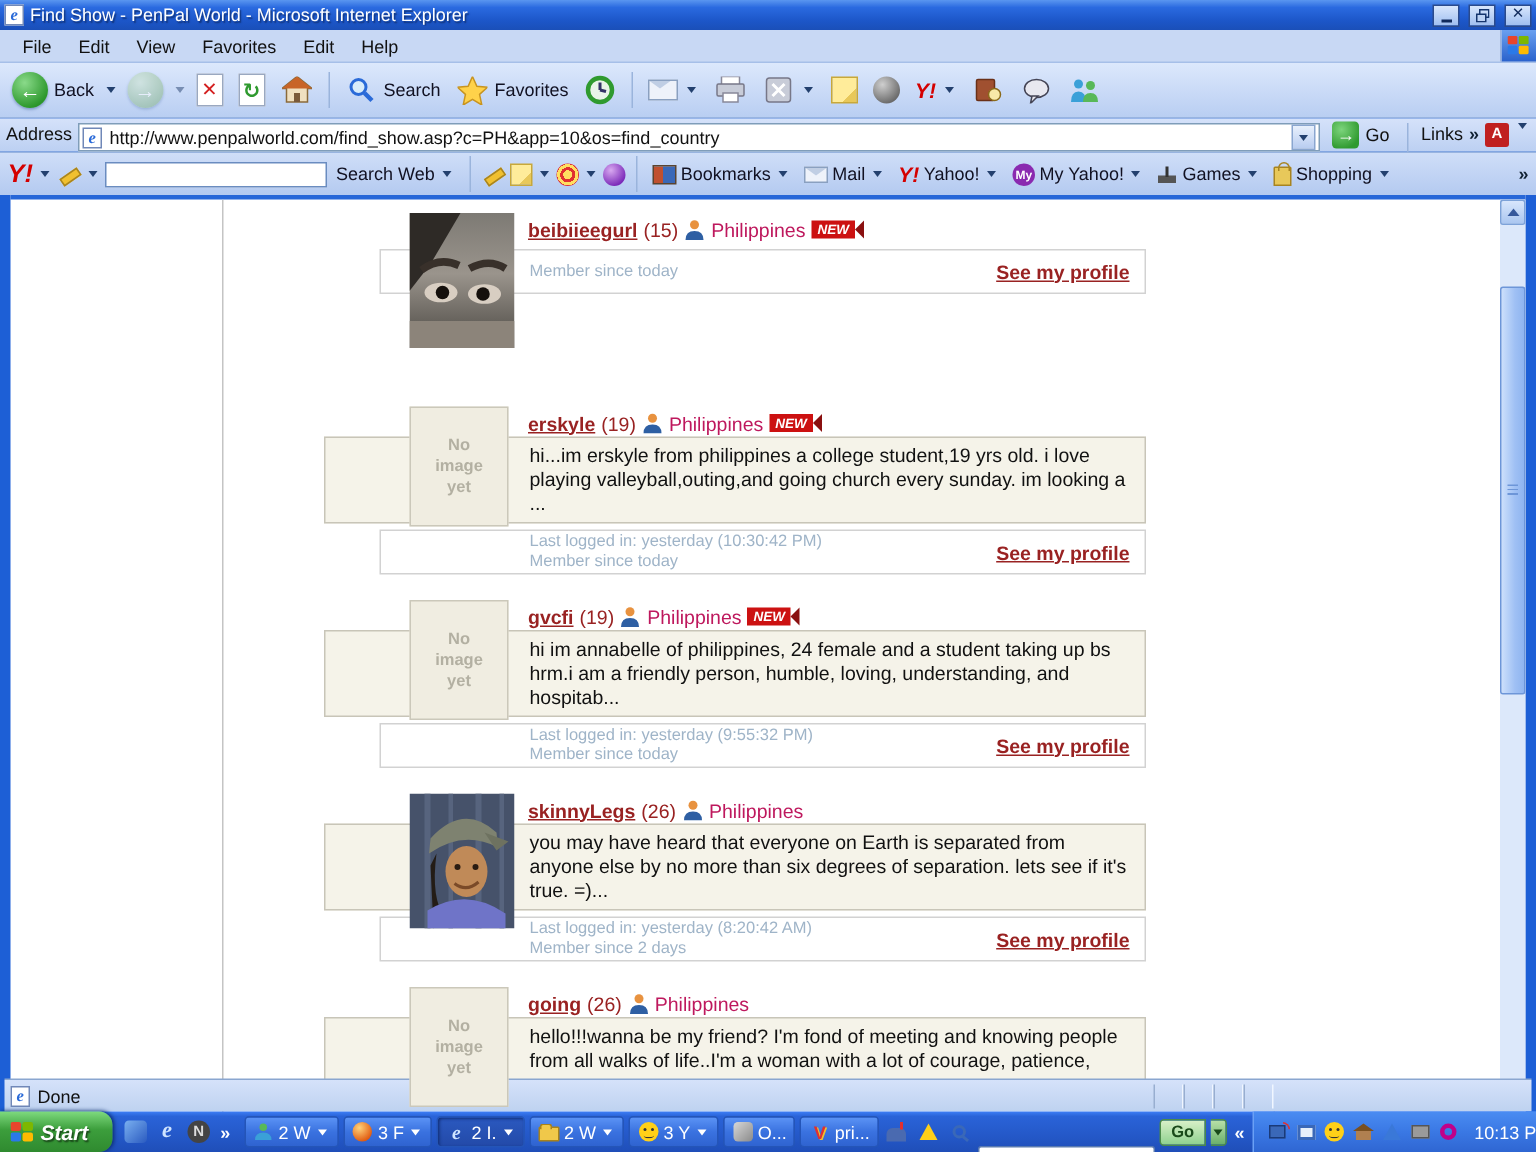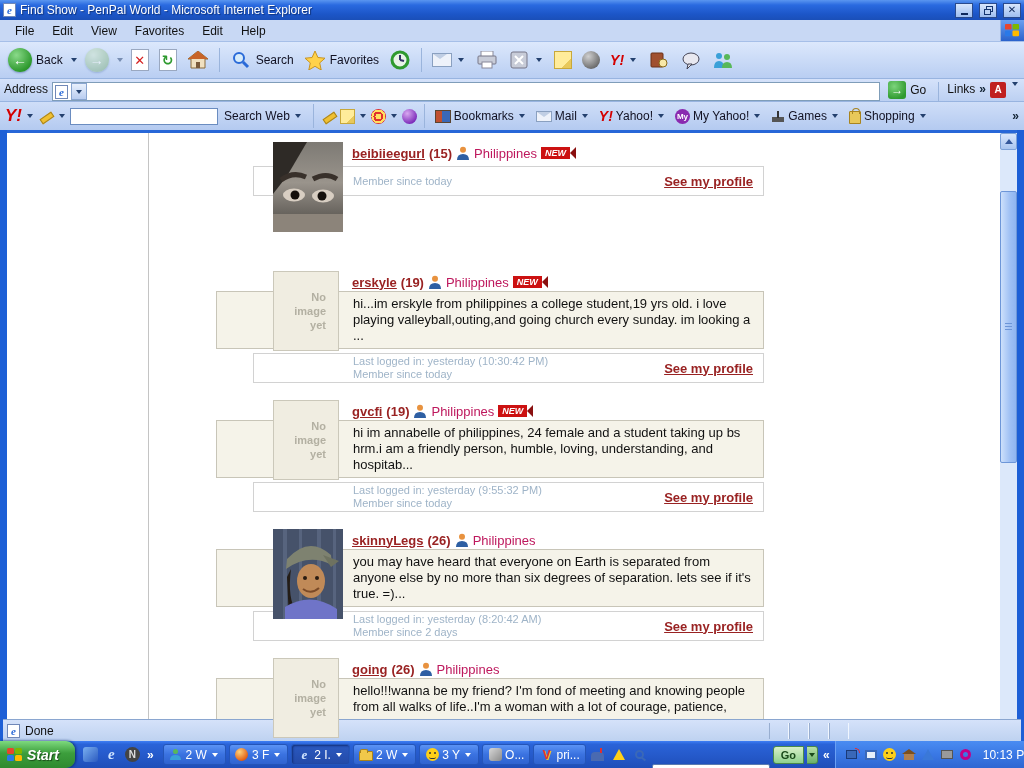--- a/index.html
+++ b/index.html
@@ -91,24 +91,24 @@
   
   .content{position:absolute;left:7px;right:7px;top:130px;height:733px;background:#fff;
     border-top:3px solid #2767d8;overflow:hidden;}
   .vline{position:absolute;left:141px;top:0;bottom:0;width:1px;background:#c4c4c4;}
   .profiles{position:absolute;left:209px;top:11px;width:548px;}
 
   .card{position:relative;width:548px;height:110px;margin-bottom:19px;}
   .photo-wrap{position:absolute;left:57px;top:-2px;z-index:2;}
   svg.photo{width:70px;height:90px;display:block;}
   .no-image{width:66px;height:80px;background:#f0ede1;border:1px solid #cbc8ba;color:#b3b0a2;
-    font-weight:bold;font-size:11px;line-height:14px;text-align:right;display:flex;align-items:center;justify-content:center;padding:0 12px;}
+    font-weight:bold;font-size:11px;line-height:14px;text-align:center;display:flex;align-items:center;justify-content:center;padding:0 12px;}
   .card-header{padding-left:136px;height:18px;font-size:13px;display:flex;align-items:center;gap:4px;white-space:nowrap;}
   .username{color:#992222;font-weight:bold;text-decoration:underline;cursor:pointer;}
-  .age{color:#992222;font-weight:bold;}
+  .age{color:#992222;font-weight:normal;}
   .country{color:#be185d;}
   .nb{background:#cc1111;color:#fff;font:bold italic 9px/12px "Liberation Sans",sans-serif;padding:0 4px;display:inline-block;}
   .nb-tail{width:0;height:0;display:inline-block;border-top:6px solid transparent;border-bottom:6px solid transparent;border-right:6px solid #8a1010;vertical-align:top;}
   .desc-box{height:58px;border:1px solid #c8c5b8;background:#f5f3e9;padding:4px 8px 0 136px;
     font-size:13px;line-height:16px;color:#111;overflow:hidden;}
   .card-footer{margin-left:37px;margin-top:4px;height:30px;border:1px solid #d2d2d2;background:#fff;
     display:flex;align-items:center;padding:0 10px 0 99px;}
   .log-info{flex:1;font-size:11px;line-height:13px;color:#9fb4c8;}
   .see-profile{color:#992222;font-weight:bold;font-size:13px;text-decoration:underline;cursor:pointer;}
 
@@ -344,20 +344,21 @@
             <path d="M9,16 Q9,10 14,10 Q19,10 19,16 Z" fill="#58b858"></path>
           </svg>
       </span>
     </div>
   </div>
 
   <div class="addressbar">
     <span>Address</span>
     <div class="addr-input-wrap">
       <span class="ie-page">e</span>
+      <input class="addr-input" readonly="" value="http://www.penpalworld.com/find_show.asp?c=PH&amp;app=10&amp;os=find_country" style="">
       <span class="addr-dd">
           <span class="dd"></span>
         </span>
     </div>
     <div class="tbtn">
       <span class="go-ico">→</span>
       <span>Go</span>
     </div>
     <span class="tsep"></span>
     <span>Links</span>

